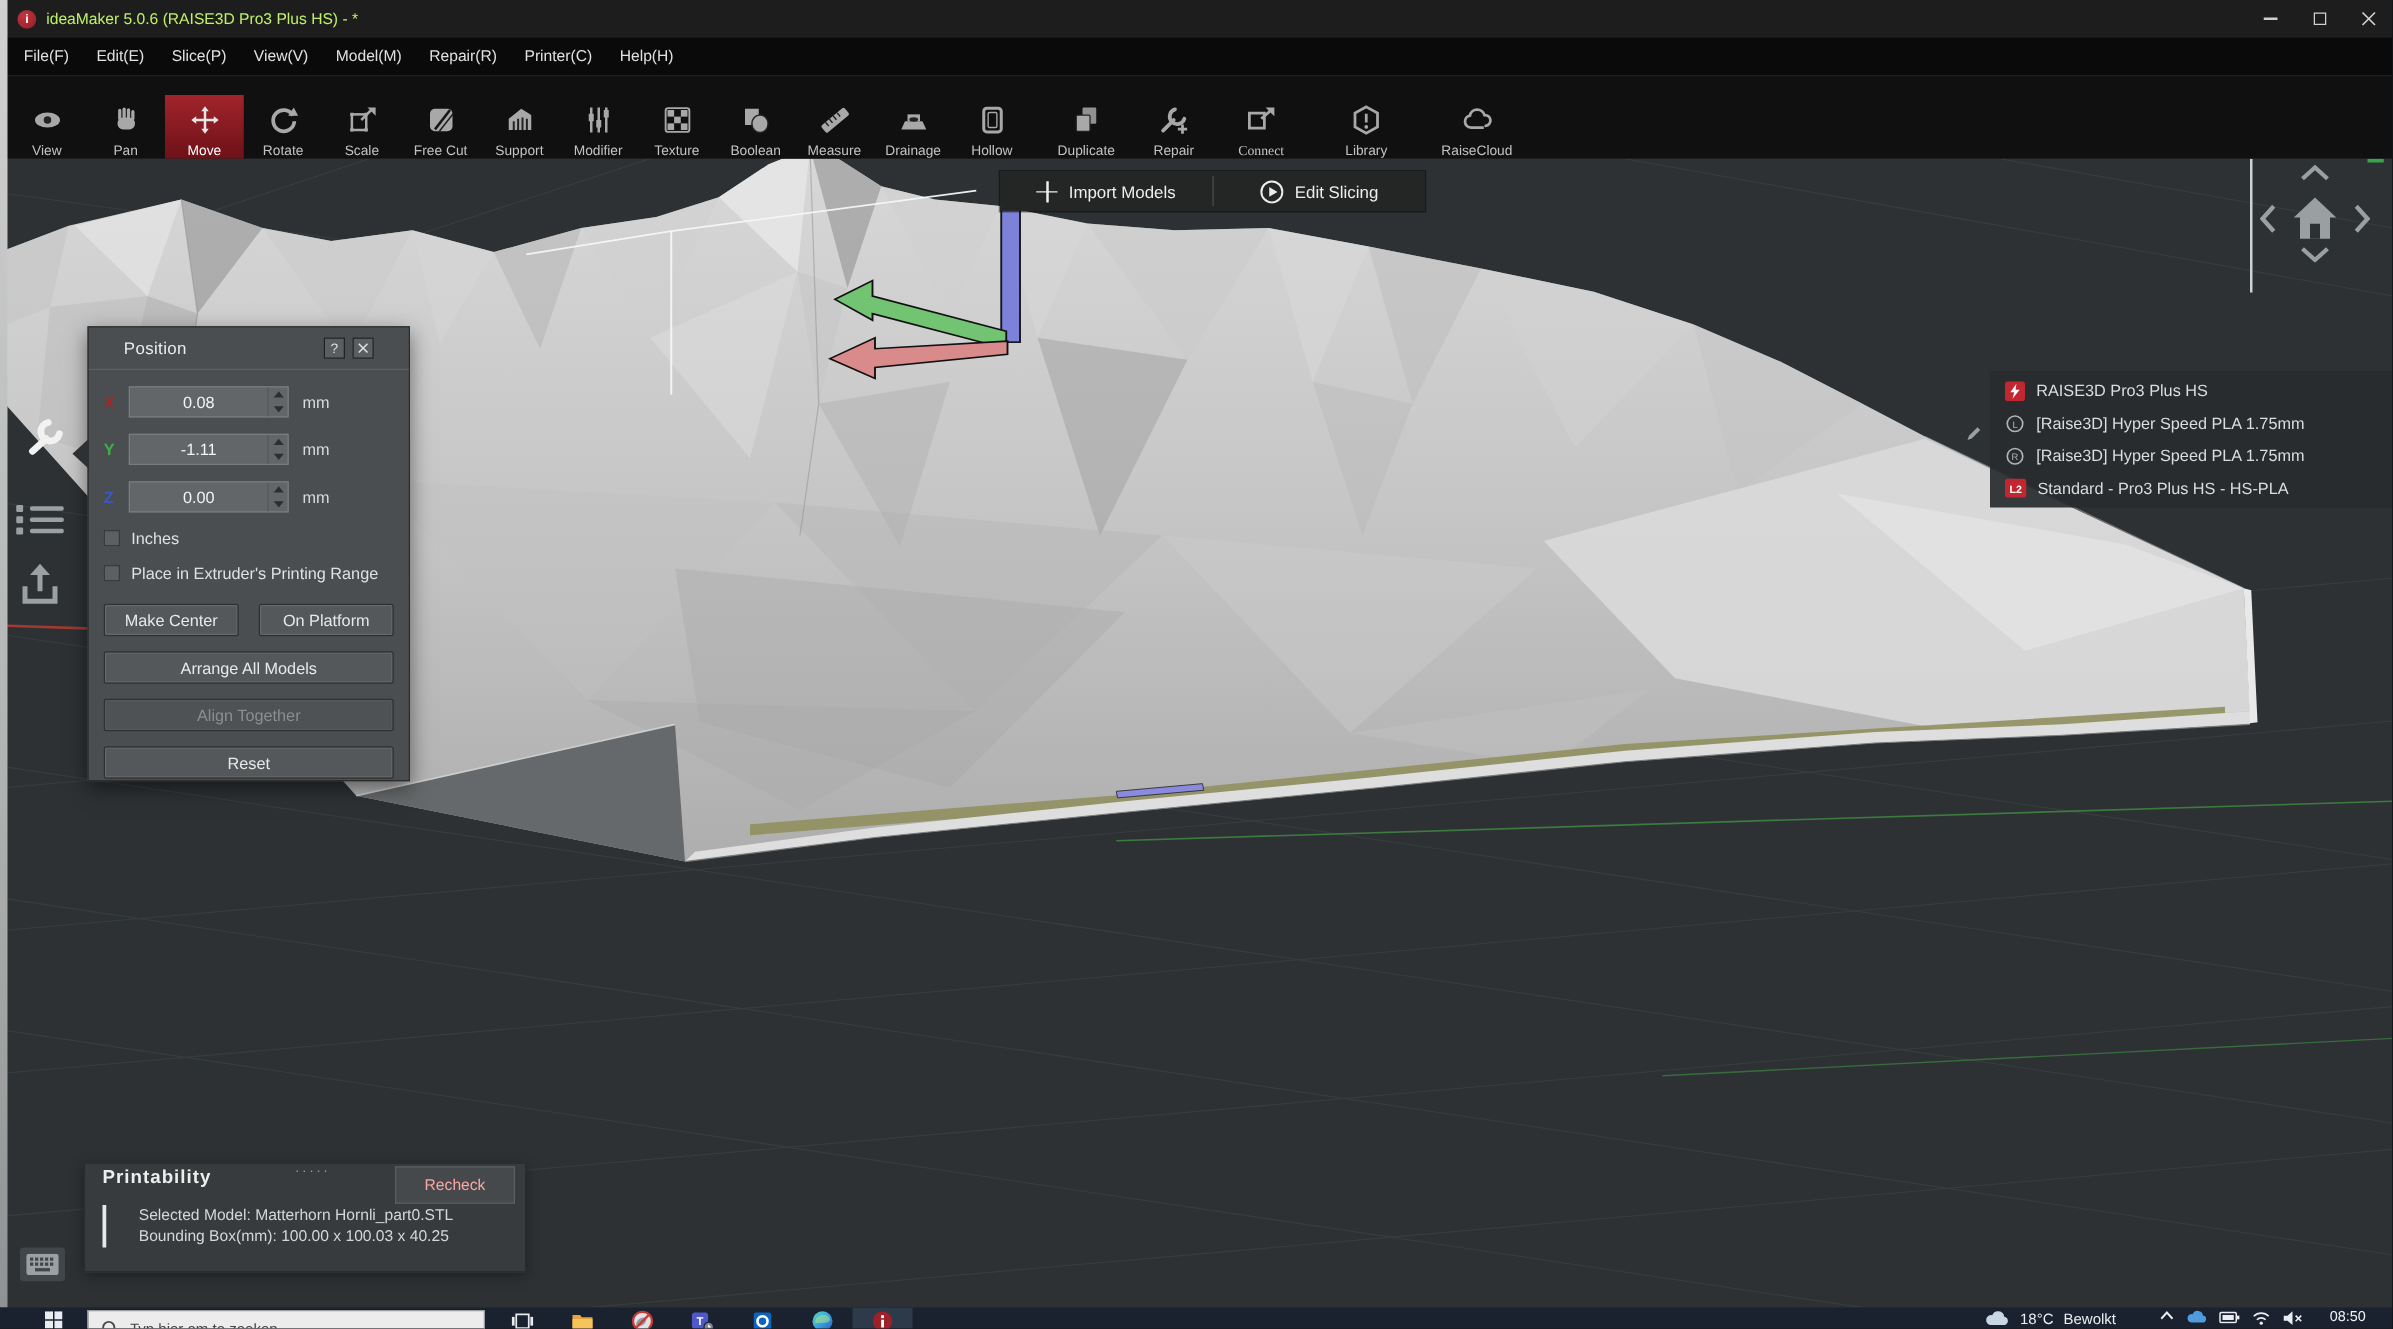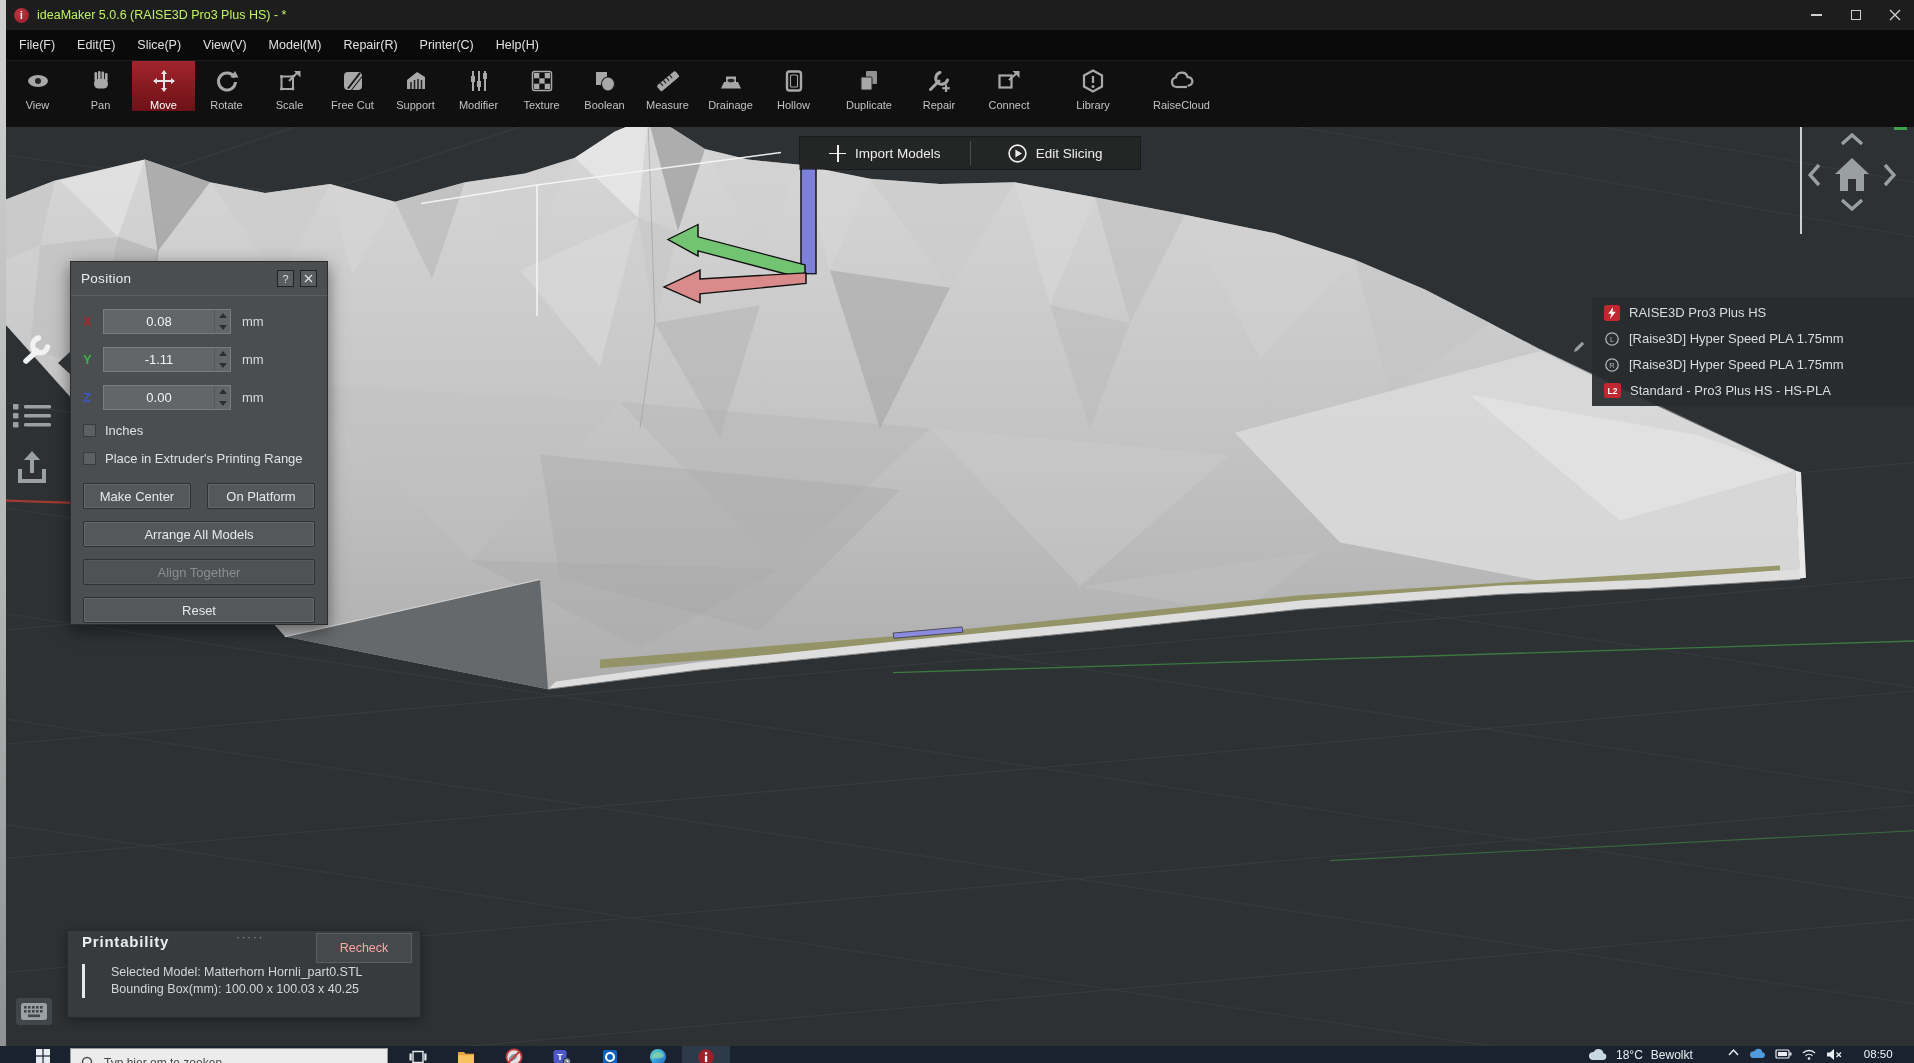--- a/index.html
+++ b/index.html
@@ -18,21 +18,21 @@
   .glyph-min{width:11px;height:2px;background:#cfcfcf}
   .glyph-max{width:10px;height:10px;border:1.4px solid #cfcfcf}
 
   
   .menubar{position:absolute;top:30px;left:0;right:0;height:30px;background:#0a0a0a;
     display:flex;align-items:center;padding-left:8px}
   .menu-item{color:#e0e0e0;font-size:12.5px;padding:0 11px;line-height:30px;white-space:nowrap}
 
   
   .toolbar{position:absolute;top:60px;left:0;right:0;height:67px;background:#101010;
-    display:flex;align-items:flex-start;padding-left:6px;border-top:1px solid #1c1c1c}
+    display:flex;align-items:flex-end;padding-left:6px;border-top:1px solid #1c1c1c}
   .tool{width:63px;display:flex;flex-direction:column;align-items:center;padding-top:7px}
   .tool-label{font-size:11px;color:#c2c2c2;margin-top:1px;white-space:nowrap}
   .tool.active{background:linear-gradient(#a2242c,#6d1118)}
   .tool.active .tool-label{color:#fff}
   .tb-sep{width:1px;background:#3a3a3a;margin:10px 4px}
 
   
   .viewport{position:absolute;top:127px;left:0;width:1914px;height:919px;background:#2d3134;overflow:hidden}
   .scene{position:absolute;left:0;top:0}
 
@@ -48,21 +48,21 @@
 
   
   .nav-widget{position:absolute;left:1806px;top:2px;width:92px;height:92px}
   .nav-widget>div{position:absolute}
   .nav-line{position:absolute;left:1800px;top:0;width:2px;height:107px;background:rgba(233,238,238,.85)}
   .green-dash{position:absolute;left:1894px;top:0;width:13px;height:3px;background:#3aa34a}
 
   
   .dialog{position:absolute;left:70px;top:134px;width:258px;height:364px;background:#4b4e50;
     border:1px solid #2c2c2c;box-shadow:0 5px 16px rgba(0,0,0,.5);color:#e2e2e2}
-  .dlg-title-row{height:34px;display:flex;align-items:center;padding:0 10px;border-bottom:1px solid #5d6062}
+  .dlg-title-row{height:34px;display:flex;align-items:center;padding:0 28px;border-bottom:1px solid #5d6062}
   .dlg-title{font-size:13.5px;color:#ebebeb;letter-spacing:.3px}
   .dlg-btn{width:17px;height:17px;border:1px solid #222;background:#5a5e60;color:#ddd;font-size:11px;
     display:flex;align-items:center;justify-content:center;margin-left:6px}
   .dlg-spacer{margin-left:auto}
   .axis-row{display:flex;align-items:center;margin:13px 12px 0}
   .axis-label{width:20px;font-size:13px;font-weight:bold}
   .num-input{width:128px;height:25px;background:#636668;border:1px solid #7a7d7f;display:flex}
   .num-val{flex:1;text-align:center;font-size:13px;line-height:23px;color:#f3f3f3}
   .spinner{width:16px;border-left:1px solid #55585a;display:flex;flex-direction:column}
   .sp{flex:1;display:flex;align-items:center;justify-content:center}
@@ -290,21 +290,21 @@
         <div class="tool-label">Duplicate</div>
       </div>
       <div class="tool" style="width: 70px;">
         <div><svg width="26" height="26" viewBox="0 0 26 26">
             <path d="M4.5,21.5 L13,13 M14,4.5 A6,6 0 1 0 21.5,12" stroke="#a8a8a8" stroke-width="3" fill="none" stroke-linecap="round"></path>
             <line x1="20" y1="16.5" x2="20" y2="24" stroke="#a8a8a8" stroke-width="2.2"></line>
             <line x1="16.3" y1="20.2" x2="23.7" y2="20.2" stroke="#a8a8a8" stroke-width="2.2"></line>
           </svg></div>
         <div class="tool-label">Repair</div>
       </div>
-      <div class="tool" style="width: 70px;">
+      <div class="tool" style="width: 70px; font-family: Liberation Serif, serif;">
         <div><svg width="26" height="26" viewBox="0 0 26 26">
             <rect x="3.5" y="7.5" width="12" height="12" fill="none" stroke="#a8a8a8" stroke-width="2.2"></rect>
             <line x1="13" y1="12" x2="21" y2="5" stroke="#a8a8a8" stroke-width="2.2"></line>
             <polygon points="16.5,3 23.5,3 23.5,10" fill="#a8a8a8"></polygon>
           </svg></div>
         <div class="tool-label">Connect</div>
       </div>
       <div class="tb-sep"></div>
       <div class="tool" style="width: 80px;">
         <div><svg width="26" height="26" viewBox="0 0 26 26">

